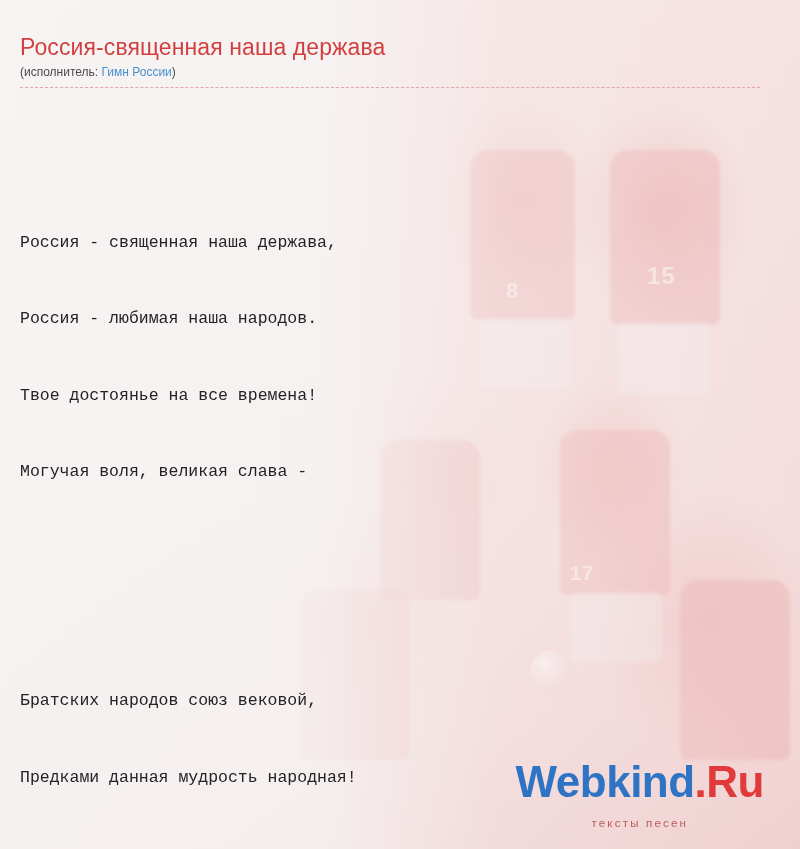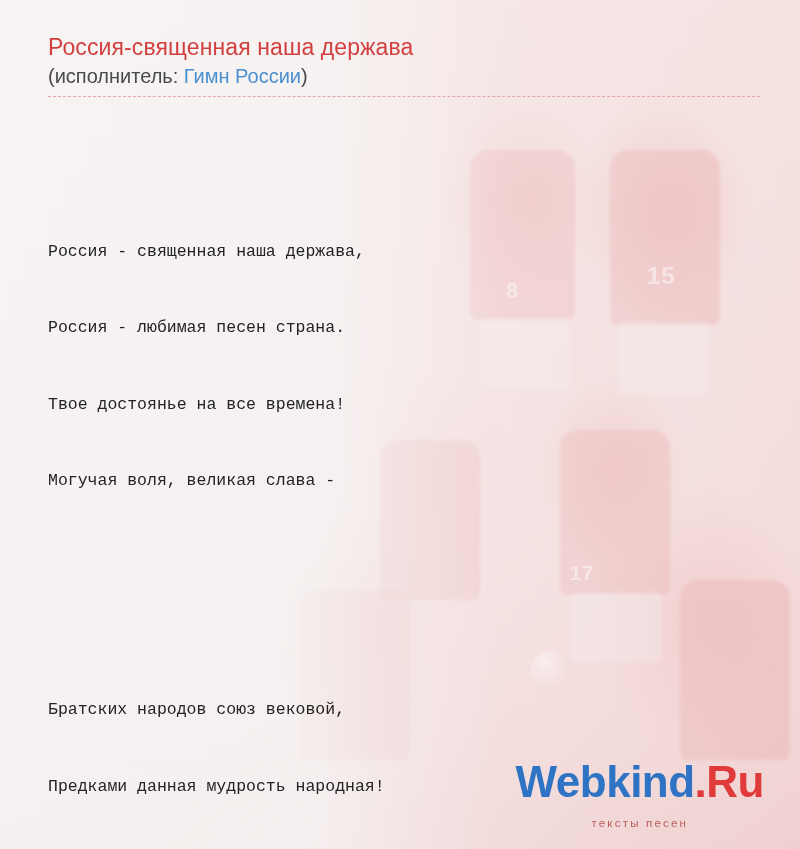--- a/index.html
+++ b/index.html
@@ -79,35 +79,35 @@
     height: 849px;
     background: linear-gradient(90deg, rgba(247,246,246,0.93) 0%, rgba(247,246,246,0.90) 40%, rgba(248,240,240,0.72) 62%, rgba(248,238,238,0.60) 100%);
   }
 
   
   .content {
     position: absolute;
     left: 0; top: 0;
     width: 800px;
     height: 849px;
-    padding: 34px 40px 0 48px;
+    padding: 34px 40px 0 20px;
     box-sizing: border-box;
   }
 
   .song-title {
     font-size: 23px;
     color: #d23f3f;
     font-family: "Liberation Sans", sans-serif;
     font-weight: normal;
     margin: 0 0 4px 0;
     letter-spacing: 0.1px;
   }
 
   .performer-line {
-    font-size: 20px;
+    font-size: 12px;
     color: #4a4a4a;
     padding-bottom: 8px;
     border-bottom: 1px dashed #e3a5a5;
     margin-bottom: 14px;
   }
   .performer-link {
     color: #4a8fd0;
     text-decoration: none;
   }
 
@@ -179,21 +179,21 @@
   <div class="content">
 
     <h1 class="song-title">Россия-священная наша держава</h1>
 
     <div class="performer-line"><span>(исполнитель: </span><a class="performer-link" href="#">Гимн России</a><span>)</span></div>
 
     <div class="lyrics">
 
       <p class="verse">
         <span class="lyric-line">Россия - священная наша держава,</span>
-        <span class="lyric-line">Россия - любимая песен страна.</span>
+        <span class="lyric-line">Россия - любимая наша народов.</span>
         <span class="lyric-line">Твое достоянье на все времена!</span>
         <span class="lyric-line">Могучая воля, великая слава -</span>
       </p>
 
       <p class="verse">
         <span class="lyric-line">Братских народов союз вековой,</span>
         <span class="lyric-line">Предками данная мудрость народная!</span>
         
       </p>
 

